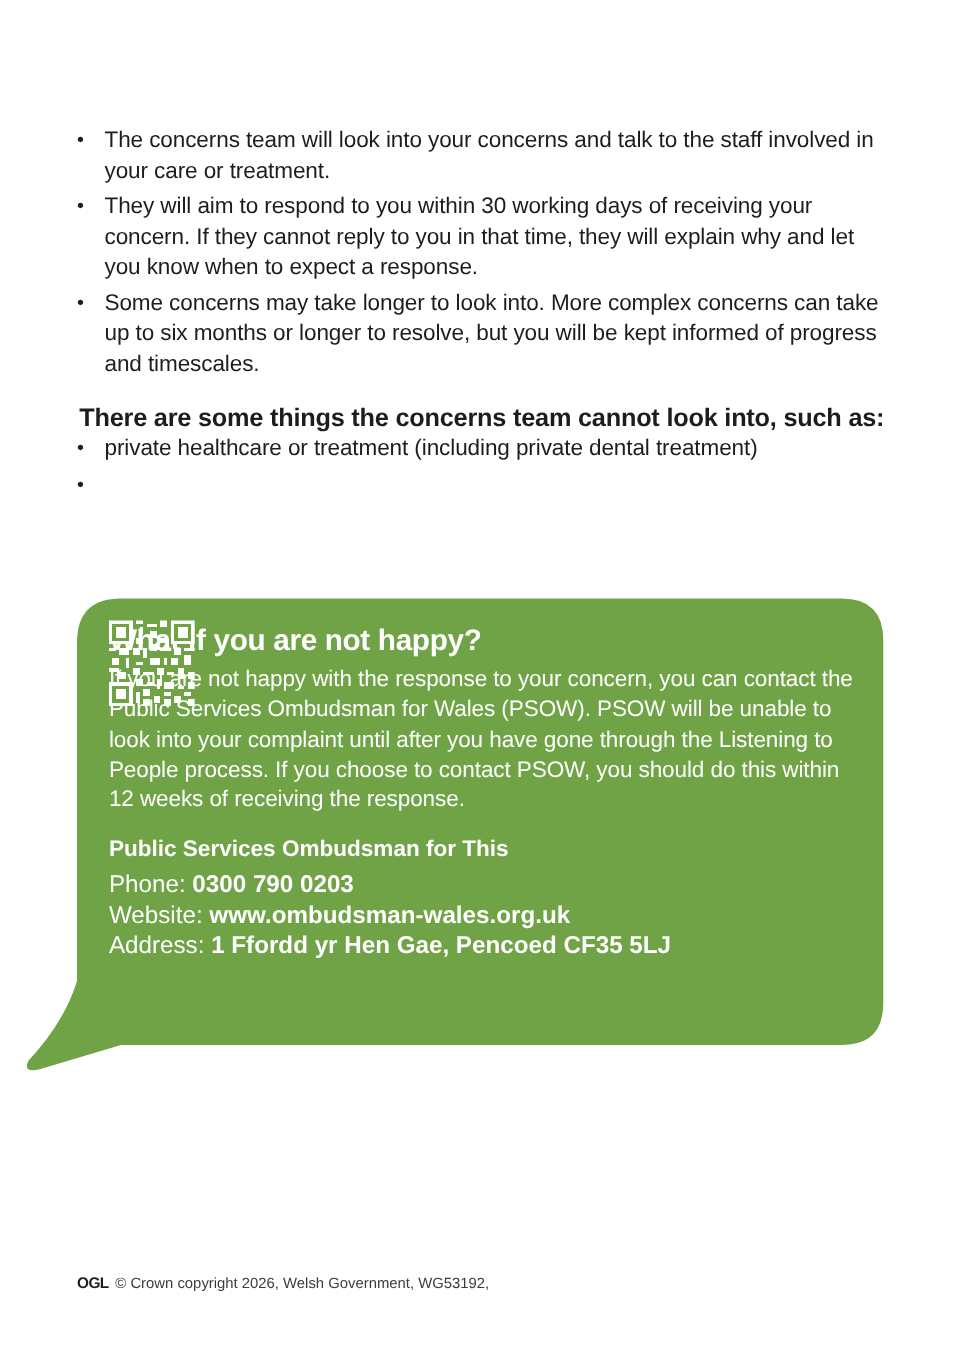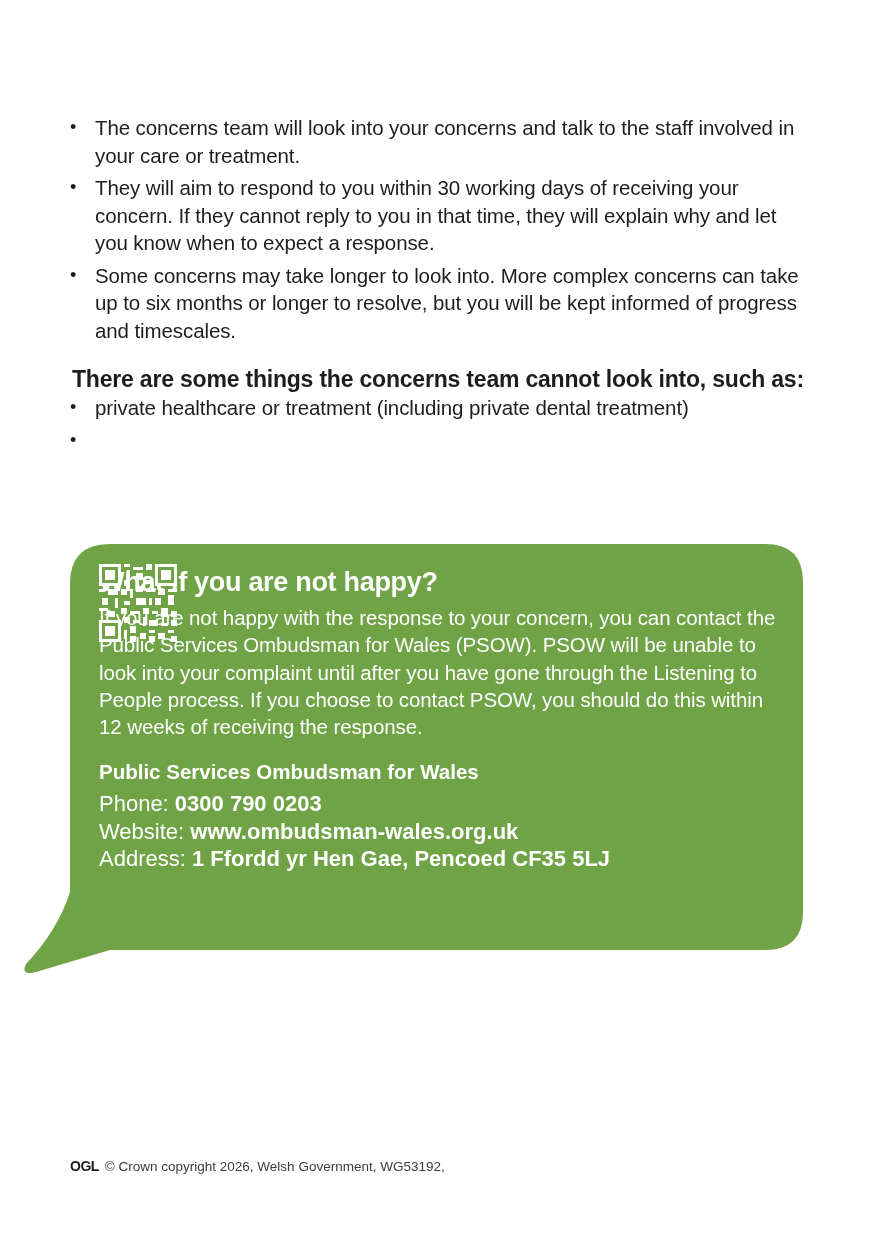--- a/index.html
+++ b/index.html
@@ -130,21 +130,21 @@
   <li><span class="dot">•</span></li>
 </ul>
 
 <div class="bubble-wrap">
   <svg width="786" height="436" viewBox="0 0 786 436">
     <path d="M 90 2 L 745 2 Q 783 2 783 40 L 783 370 Q 783 408 745 408 L 90 408 L 16 430 Q 0 434 6 422 Q 38 388 50 350 L 50 42 Q 50 2 90 2 Z" fill="#6fa346"></path>
   </svg>
   <div class="bubble-content">
     <h2 class="bubble-title">What if you are not happy?</h2>
     <p class="bubble-body">If you are not happy with the response to your concern, you can contact the Public Services Ombudsman for Wales (PSOW). PSOW will be unable to look into your complaint until after you have gone through the Listening to People process. If you choose to contact PSOW, you should do this within 12 weeks of receiving the response.</p>
-    <div class="org-name">Public Services Ombudsman for Wales</div>
+    <div class="org-name">Public Services Ombudsman for This</div>
     <div class="contact-row"><span>Phone: </span><span class="value">0300 790 0203</span></div>
     <div class="contact-row"><span>Website: </span><span class="value">www.ombudsman-wales.org.uk</span></div>
     <div class="contact-row"><span>Address: </span><span class="value">1 Ffordd yr Hen Gae, Pencoed CF35 5LJ</span></div>
 
     <svg class="qr" viewBox="0 0 25 25" shape-rendering="crispEdges">
       <g fill="#ffffff">
         <rect x="0" y="0" width="7" height="7"></rect>
           <rect x="1" y="1" width="5" height="5" fill="#6fa346"></rect>
           <rect x="2" y="2" width="3" height="3"></rect>
         <rect x="18" y="0" width="7" height="7"></rect>

